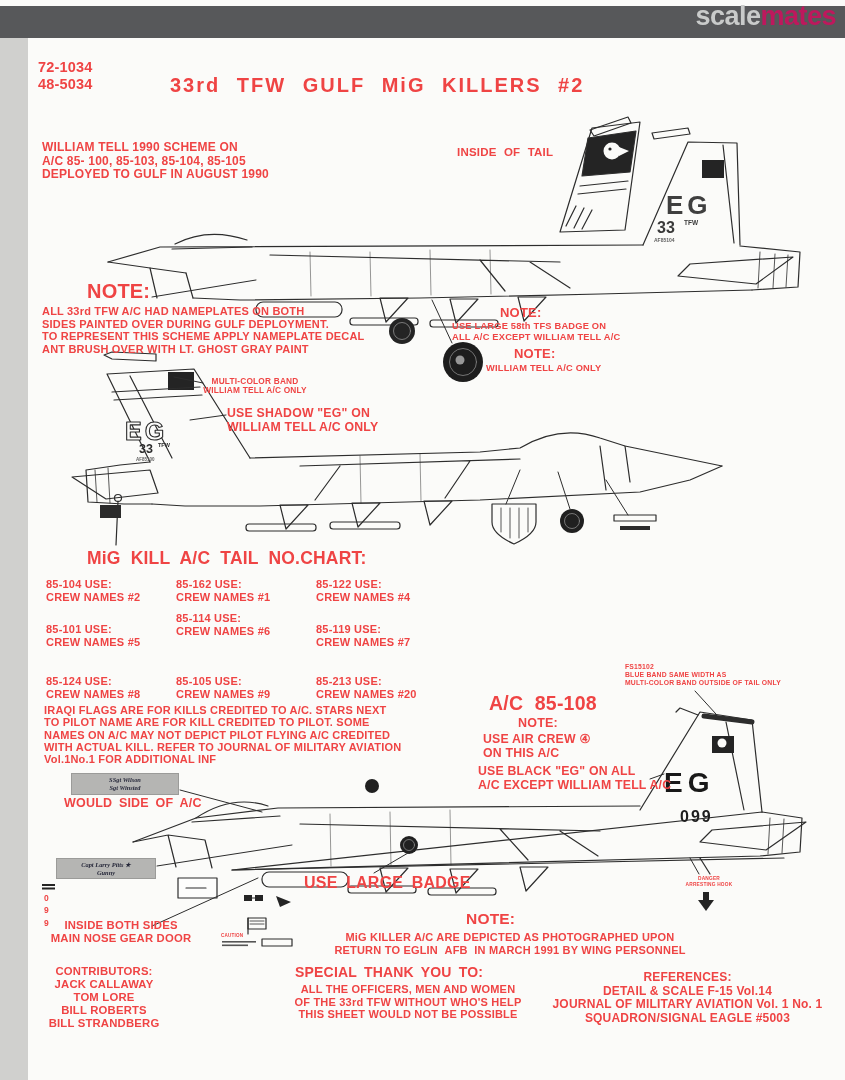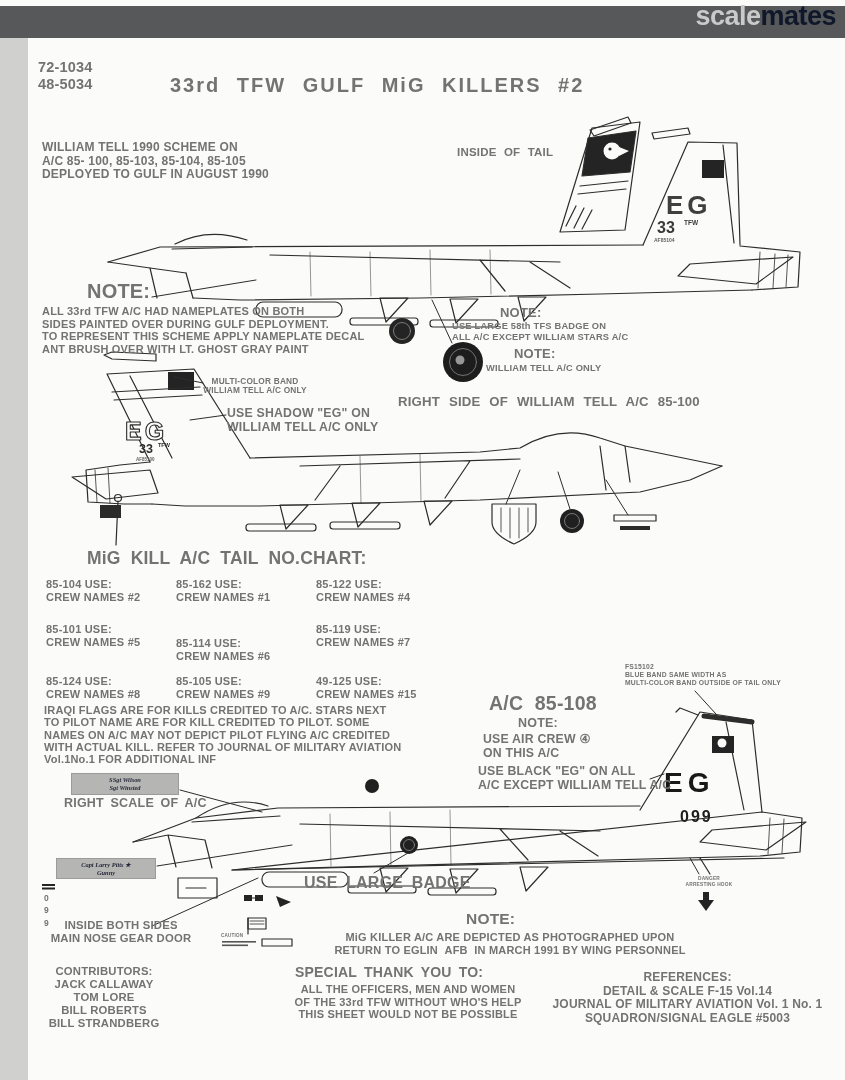--- a/index.html
+++ b/index.html
@@ -1,24 +1,24 @@
 <!DOCTYPE html>
 <html><head>
 <meta charset="utf-8">
 <style>
   html,body{margin:0;padding:0;background:#e9e9e9}
   .page{position:relative;width:845px;height:1080px;background:#fbfbf9;overflow:hidden;
         font-family:"Liberation Sans",sans-serif}
   .site-bar{position:absolute;left:0;top:6px;width:845px;height:32px;background:#57585a}
   .brand{position:absolute;right:9px;top:2px;font-size:27px;font-weight:700;letter-spacing:-.5px;line-height:1.1;cursor:pointer}
   .brand .scale{color:#c9cbca}
-  .brand .mates{color:#0f172a}
+  .brand .mates{color:#be185d}
   .edge{position:absolute;left:0;top:38px;width:28px;height:1042px;background:#d0d0ce}
   .art{position:absolute;left:0;top:0}
-  .t{position:absolute;font-weight:700;color:#737373;white-space:pre-line;line-height:1.14;letter-spacing:.2px}
+  .t{position:absolute;font-weight:700;color:#ef4444;white-space:pre-line;line-height:1.14;letter-spacing:.2px}
   .c{text-align:center}
   .plate{position:absolute;background:#b5b5b3;box-shadow:0 0 0 1px #9b9b99}
   .script{font-family:"Liberation Serif",serif;font-style:italic;font-weight:700;color:#26283a;
           font-size:6.4px;line-height:1.3;text-align:center;white-space:pre-line;padding-top:2px}
   svg text{font-family:"Liberation Sans",sans-serif;font-weight:700}
 </style>
 </head>
 <body>
 
 <div class="page">
@@ -191,41 +191,40 @@
   <div class="t" style="left:457px;top:146px;font-size:11.5px;word-spacing:4px">INSIDE OF TAIL</div>
 
   <div class="t" style="left:87px;top:280px;font-size:20px">NOTE:</div>
   <div class="t" style="left:42px;top:305px;font-size:11px">ALL 33rd TFW A/C HAD NAMEPLATES ON BOTH
 SIDES PAINTED OVER DURING GULF DEPLOYMENT.
 TO REPRESENT THIS SCHEME APPLY NAMEPLATE DECAL
 ANT BRUSH OVER WITH LT. GHOST GRAY PAINT</div>
 
   <div class="t" style="left:500px;top:306px;font-size:13px">NOTE:</div>
   <div class="t" style="left:452px;top:321px;font-size:9.3px">USE LARGE 58th TFS BADGE ON
-ALL A/C EXCEPT WILLIAM STARS A/C</div>
+ALL A/C EXCEPT WILLIAM TELL A/C</div>
   <div class="t" style="left:514px;top:347px;font-size:13px">NOTE:</div>
   <div class="t" style="left:486px;top:363px;font-size:9.3px">WILLIAM TELL A/C ONLY</div>
 
   <div class="t c" style="left:200px;top:377px;width:110px;font-size:8.3px">MULTI-COLOR BAND
 WILLIAM TELL A/C ONLY</div>
   <div class="t" style="left:227px;top:406px;font-size:12.3px">USE SHADOW "EG" ON
 WILLIAM TELL A/C ONLY</div>
-  <div class="t" style="left:398px;top:394px;font-size:13.2px;word-spacing:5px">RIGHT SIDE OF WILLIAM TELL A/C 85-100</div>
 
   <div class="t" style="left:87px;top:549px;font-size:17.5px;word-spacing:5px">MiG KILL A/C TAIL NO.CHART:</div>
 
   <div class="t" style="left:46px;top:578px;font-size:11px"><span style="display:block">85-104 USE:</span><span style="display:block">CREW NAMES #2</span></div>
   <div class="t" style="left:176px;top:578px;font-size:11px"><span style="display:block">85-162 USE:</span><span style="display:block">CREW NAMES #1</span></div>
   <div class="t" style="left:316px;top:578px;font-size:11px"><span style="display:block">85-122 USE:</span><span style="display:block">CREW NAMES #4</span></div>
   <div class="t" style="left:46px;top:623px;font-size:11px"><span style="display:block">85-101 USE:</span><span style="display:block">CREW NAMES #5</span></div>
-  <div class="t" style="left:176px;top:637px;font-size:11px"><span style="display:block">85-114 USE:</span><span style="display:block">CREW NAMES #6</span></div>
+  <div class="t" style="left:176px;top:612px;font-size:11px"><span style="display:block">85-114 USE:</span><span style="display:block">CREW NAMES #6</span></div>
   <div class="t" style="left:316px;top:623px;font-size:11px"><span style="display:block">85-119 USE:</span><span style="display:block">CREW NAMES #7</span></div>
   <div class="t" style="left:46px;top:675px;font-size:11px"><span style="display:block">85-124 USE:</span><span style="display:block">CREW NAMES #8</span></div>
   <div class="t" style="left:176px;top:675px;font-size:11px"><span style="display:block">85-105 USE:</span><span style="display:block">CREW NAMES #9</span></div>
-  <div class="t" style="left:316px;top:675px;font-size:11px"><span style="display:block">49-125 USE:</span><span style="display:block">CREW NAMES #15</span></div>
+  <div class="t" style="left:316px;top:675px;font-size:11px"><span style="display:block">85-213 USE:</span><span style="display:block">CREW NAMES #20</span></div>
 
   <div class="t" style="left:44px;top:704px;font-size:11px;line-height:1.12">IRAQI FLAGS ARE FOR KILLS CREDITED TO A/C. STARS NEXT
 TO PILOT NAME ARE FOR KILL CREDITED TO PILOT. SOME
 NAMES ON A/C MAY NOT DEPICT PILOT FLYING A/C CREDITED
 WITH ACTUAL KILL. REFER TO JOURNAL OF MILITARY AVIATION
 Vol.1No.1 FOR ADDITIONAL INF</div>
 
   <div class="t" style="left:489px;top:692px;font-size:19.5px;word-spacing:6px">A/C 85-108</div>
   <div class="t" style="left:518px;top:716px;font-size:12.5px">NOTE:</div>
   <div class="t" style="left:483px;top:732px;font-size:12.3px">USE AIR CREW ④
@@ -233,21 +232,21 @@
   <div class="t" style="left:625px;top:663px;font-size:6.8px;line-height:1.15">FS15102
 BLUE BAND SAME WIDTH AS
 MULTI-COLOR BAND OUTSIDE OF TAIL ONLY</div>
   <div class="t" style="left:478px;top:764px;font-size:12.3px">USE BLACK "EG" ON ALL
 A/C EXCEPT WILLIAM TELL A/C</div>
 
   <div class="plate" style="left:72px;top:774px;width:106px;height:20px">
       <div class="script">SSgt  Wilson
 Sgt  Winsted</div>
     </div>
-  <div class="t" style="left:64px;top:796px;font-size:12.5px;word-spacing:3px">RIGHT SCALE OF A/C</div>
+  <div class="t" style="left:64px;top:796px;font-size:12.5px;word-spacing:3px">WOULD SIDE OF A/C</div>
   <div class="plate" style="left:57px;top:859px;width:98px;height:19px">
       <div class="script">Capt Larry Pitts  ★
 Gunny</div>
     </div>
 
   <div class="t" style="left:44px;top:892px;font-size:8.5px;line-height:1.45">0
 9
 9</div>
   <div class="t c" style="left:30px;top:919px;width:182px;font-size:11.3px">INSIDE BOTH SIDES
 MAIN NOSE GEAR DOOR</div>

